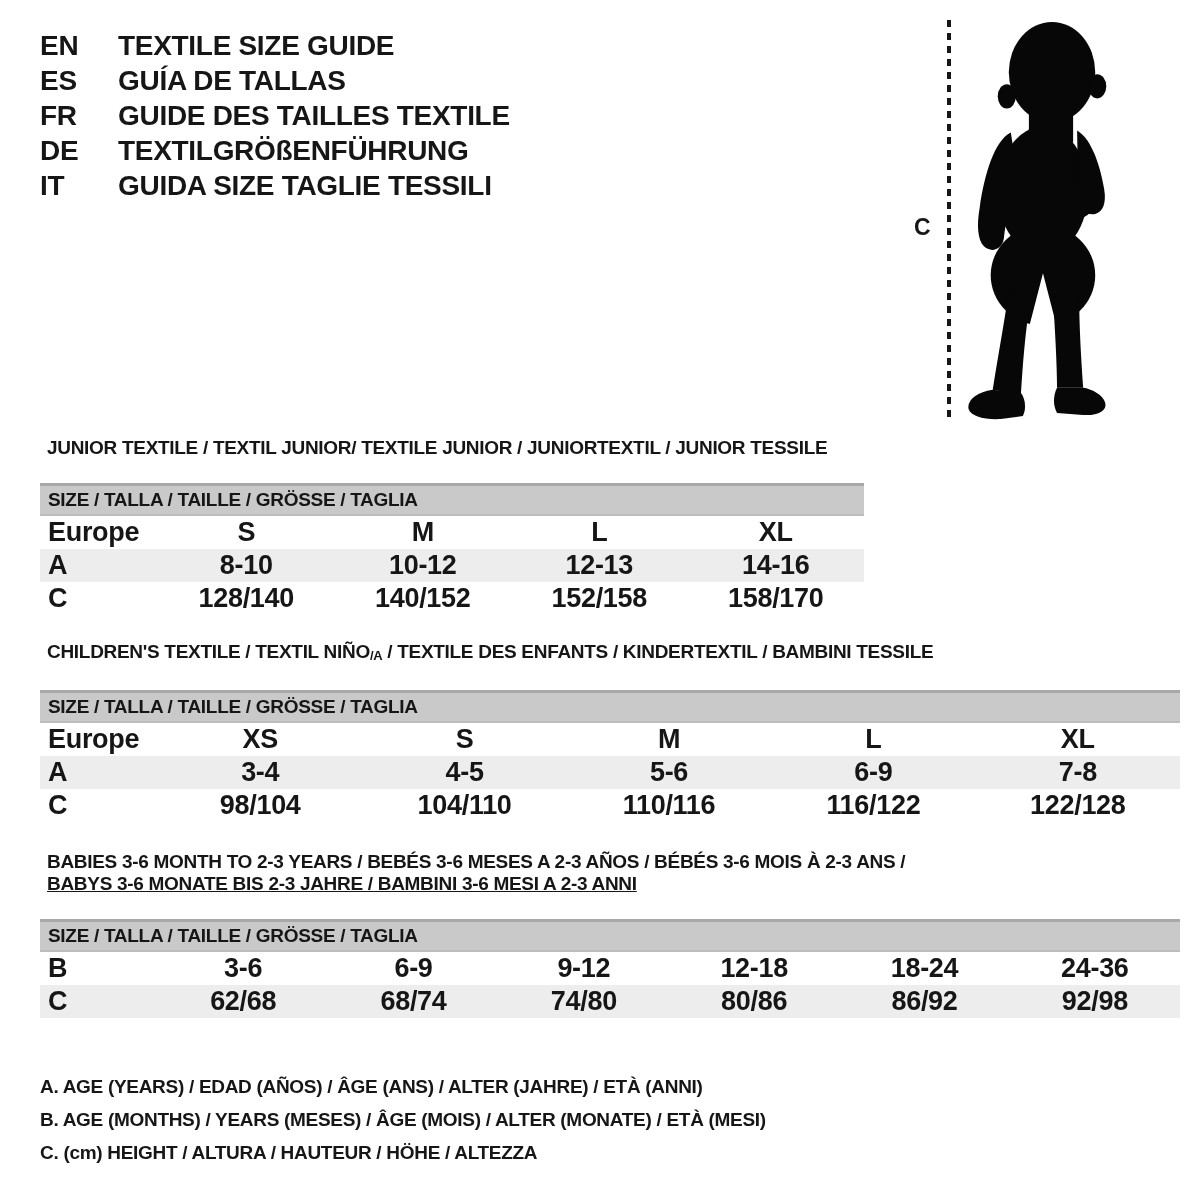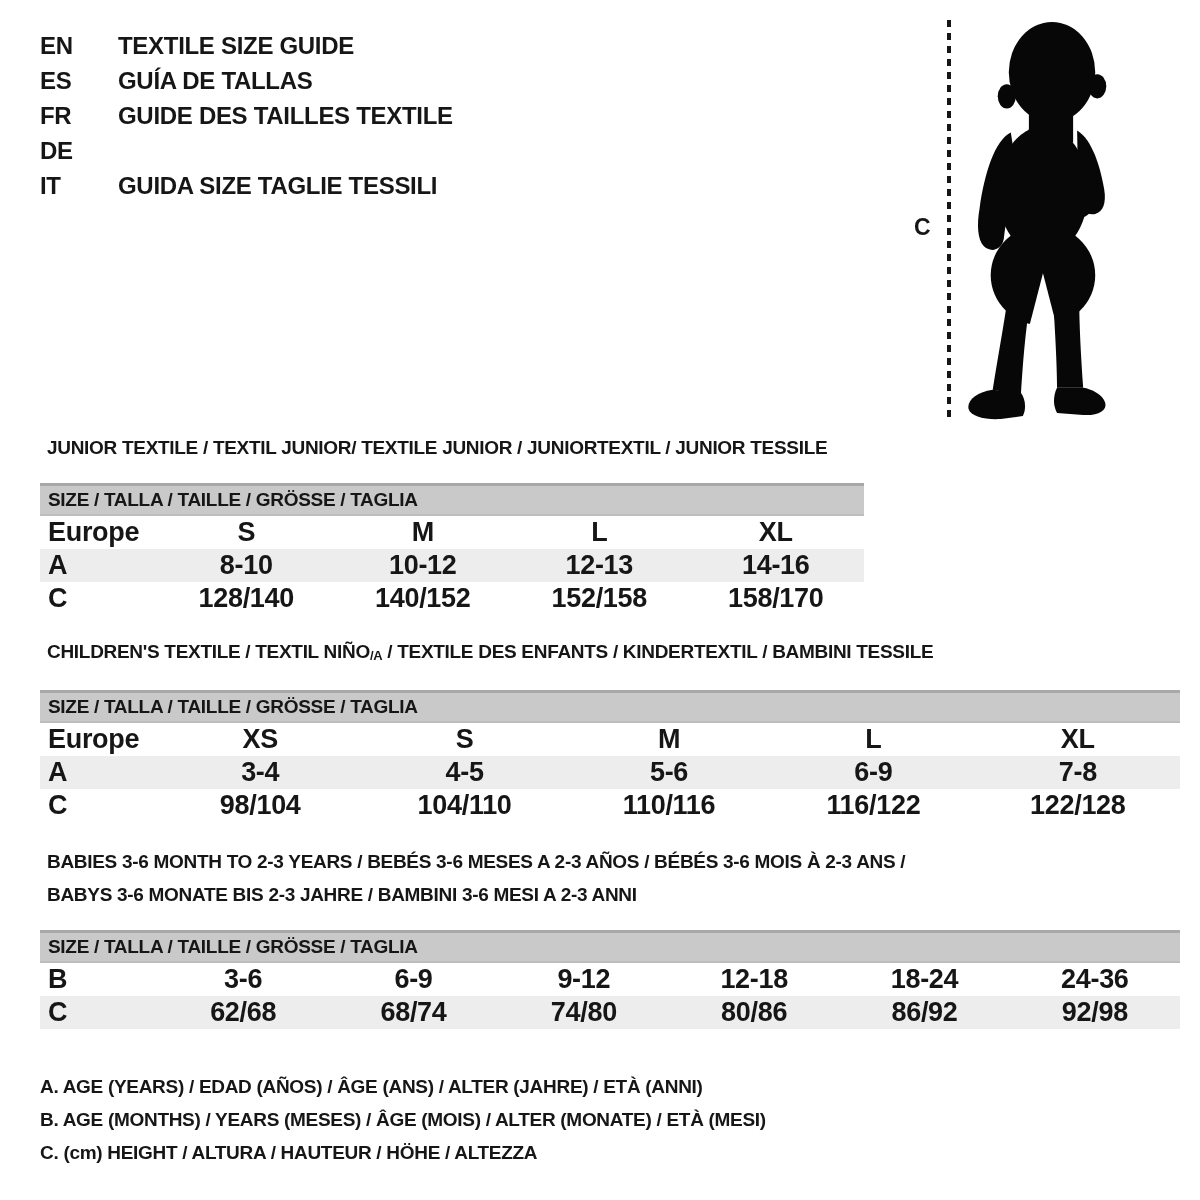--- a/index.html
+++ b/index.html
@@ -16,21 +16,21 @@
     background:var(--page-bg);
     color:var(--text);
     font-family:"Liberation Sans", sans-serif;
     font-weight:bold;
     position:relative;
     overflow:hidden;
     letter-spacing:-0.3px;
   }
   
   .lang-block{position:absolute;top:28px;left:40px;}
-  .lang-row{display:flex;line-height:35px;font-size:24px;}
+  .lang-row{display:flex;line-height:35px;font-size:28px;}
   .lang-code{width:78px;flex:0 0 78px;}
   
   .figure{position:absolute;top:14px;left:900px;width:270px;height:414px;}
   .dash-line{
     position:absolute;left:47px;top:6px;width:4px;height:402px;
     background:repeating-linear-gradient(to bottom, var(--text) 0 7px, transparent 7px 13px);
   }
   .c-label{position:absolute;left:14px;top:200px;font-size:23px;}
   .baby-svg{position:absolute;left:64px;top:8px;color:var(--silhouette);}
   
@@ -75,20 +75,21 @@
   <div class="lang-row">
     <span class="lang-code">ES</span>
     <span class="lang-title">GUÍA DE TALLAS</span>
   </div>
   <div class="lang-row">
     <span class="lang-code">FR</span>
     <span class="lang-title">GUIDE DES TAILLES TEXTILE</span>
   </div>
   <div class="lang-row">
     <span class="lang-code">DE</span>
+    <span class="lang-title">TEXTILGRÖßENFÜHRUNG</span>
   </div>
   <div class="lang-row">
     <span class="lang-code">IT</span>
     <span class="lang-title">GUIDA SIZE TAGLIE TESSILI</span>
   </div>
 </div>
 
 <div class="figure">
   <span class="c-label">C</span>
   <div class="dash-line"></div>
@@ -174,21 +175,21 @@
       <div class="cell val">104/110</div>
       <div class="cell val">110/116</div>
       <div class="cell val">116/122</div>
       <div class="cell val">122/128</div>
     </div>
   </div>
 </div>
 
 <div class="section sec-babies">
   <div class="section-title">BABIES 3-6 MONTH TO 2-3 YEARS / BEBÉS 3-6 MESES A 2-3 AÑOS / BÉBÉS 3-6 MOIS À 2-3 ANS /</div>
-  <div class="section-title" style="margin-top:11px;">BABYS 3-6 MONATE BIS 2-3 JAHRE / BAMBINI 3-6 MESI A 2-3 ANNI</div>
+  <div class="section-title" style="text-decoration:underline;">BABYS 3-6 MONATE BIS 2-3 JAHRE / BAMBINI 3-6 MESI A 2-3 ANNI</div>
   <div class="size-table">
     <div class="size-bar">SIZE / TALLA / TAILLE / GRÖSSE / TAGLIA</div>
     <div class="trow cols6">
       <div class="cell lbl">B</div>
       <div class="cell val">3-6</div>
       <div class="cell val">6-9</div>
       <div class="cell val">9-12</div>
       <div class="cell val">12-18</div>
       <div class="cell val">18-24</div>
       <div class="cell val">24-36</div>

